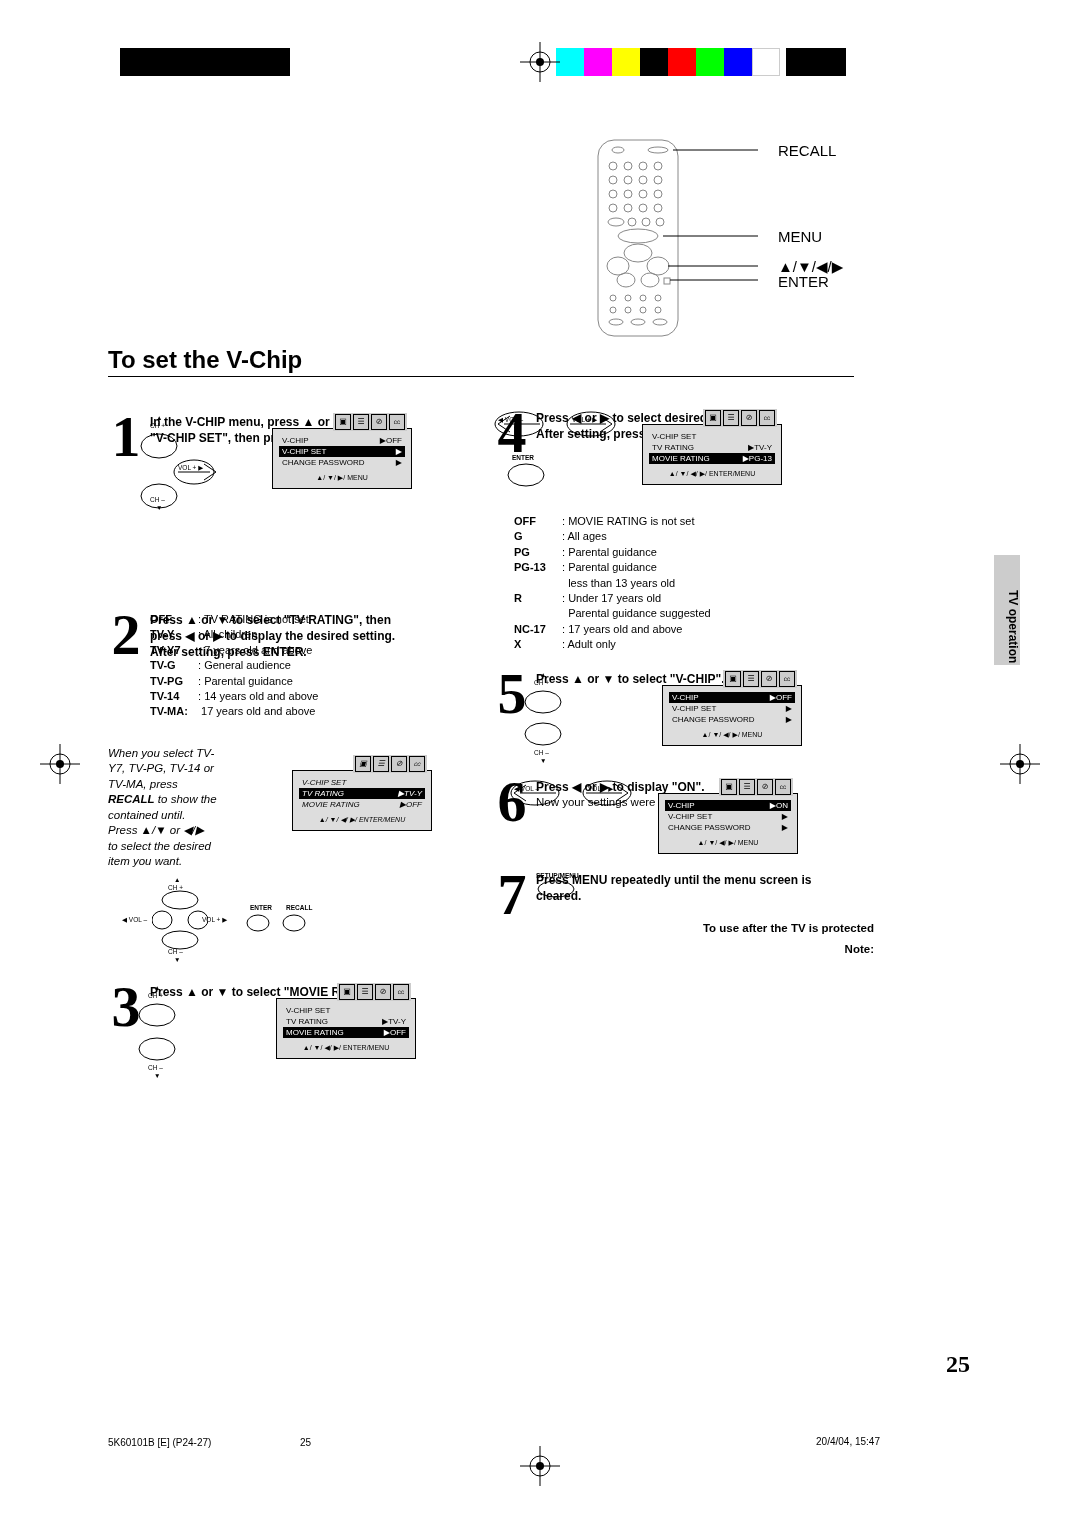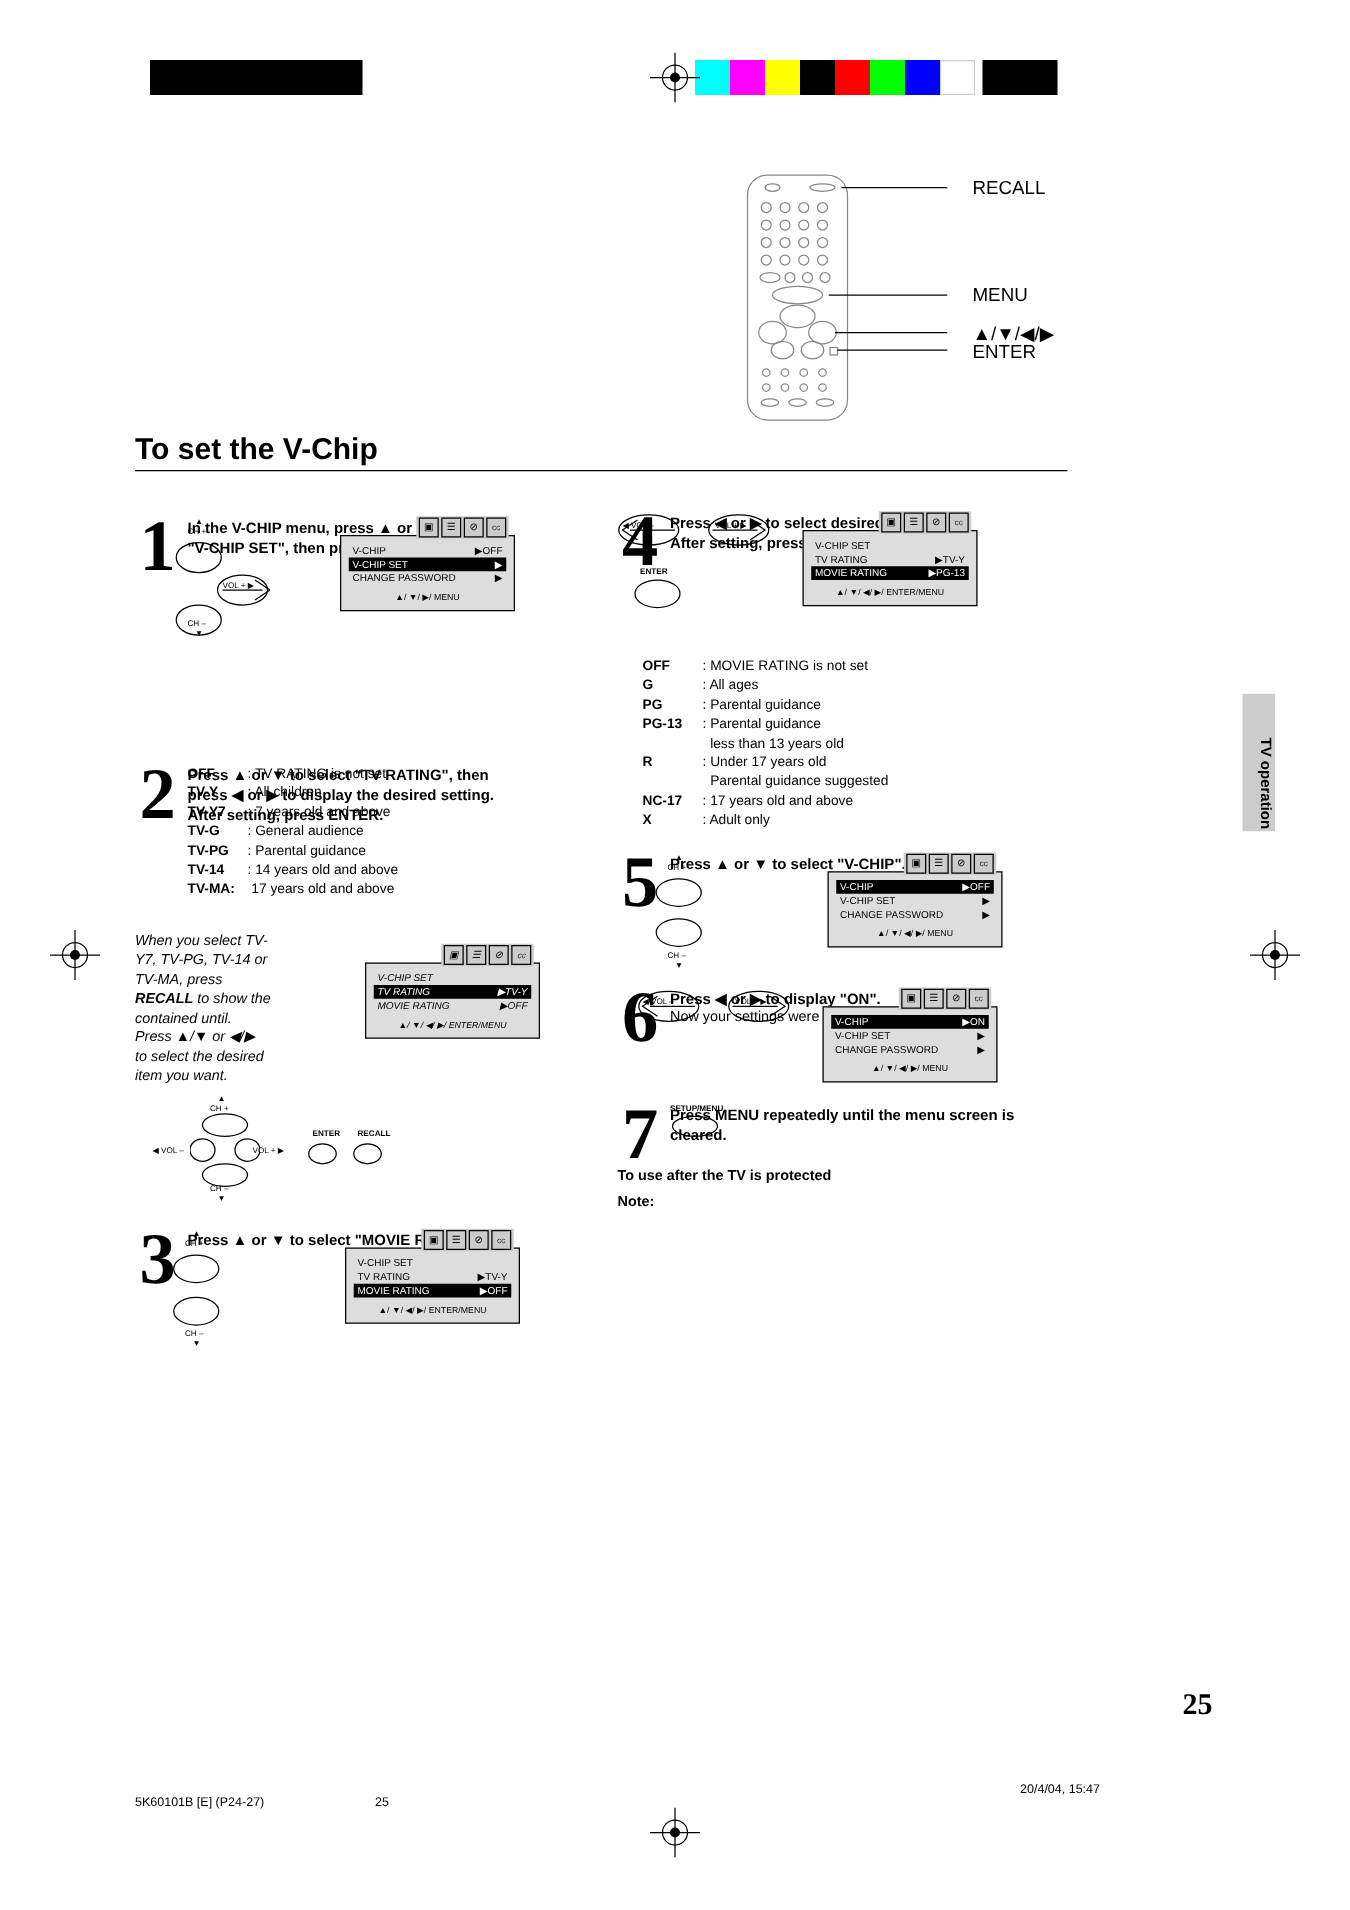--- a/index.html
+++ b/index.html
@@ -24,21 +24,21 @@
   .menu-box .icons span { display:inline-block; width:14px; height:14px; border:1px solid #000; font-size:8px; text-align:center; line-height:13px; }
   .menu-line { display:flex; justify-content:space-between; padding:1px 3px; }
   .menu-line.hi { background:#000; color:#fff; }
   .menu-footer { text-align:center; font-size:7px; margin-top:6px; }
   .lbl-tiny { font-size:6.5px; position:absolute; }
   .page-num { position:absolute; right:110px; bottom:150px; font-size:24px; font-weight:bold; font-family:"Times New Roman",serif; }
   .side-tab { position:absolute; right:60px; top:590px; writing-mode:vertical-rl; font-size:12px; font-weight:bold; }
   .sidebar-grey { position:absolute; right:60px; top:555px; width:26px; height:110px; background:#ccc; }
   .footer-left { position:absolute; left:108px; bottom:80px; font-size:10px; }
   .footer-mid  { position:absolute; left:300px; bottom:80px; font-size:10px; }
-  .footer-right{ position:absolute; right:200px; bottom:91px; font-size:10px; }
+  .footer-right{ position:absolute; right:200px; bottom:81px; font-size:10px; }
   .ratings-list { font-size:11px; line-height:1.4; }
   .ratings-list b { font-weight:bold; display:inline-block; width:48px; }
   .col-left { position:absolute; left:0; top:260px; width:362px; }
   .col-right { position:absolute; left:386px; top:260px; width:380px; }
   .sub-block { position:relative; margin-bottom:18px; }
   .flex-row { display:flex; gap:14px; align-items:flex-start; }
 </style>
 </head>
 <body>
 
@@ -377,21 +377,21 @@
                   <span>▶TV-Y</span>
                 </div>
               <div class="menu-line hi">
                   <span>MOVIE RATING</span>
                   <span>▶PG-13</span>
                 </div>
               <div class="menu-footer">▲/ ▼/ ◀/ ▶/ ENTER/MENU</div>
             </div>
           </div>
         </div>
-        <div class="ratings-list" style="margin-left:20px; margin-top:16px;">
+        <div class="ratings-list" style="margin-left:20px; margin-top:4px;">
           <div><b>OFF</b>: <span>MOVIE RATING is not set</span></div>
           <div><b>G</b>: <span>All ages</span></div>
           <div><b>PG</b>: <span>Parental guidance</span></div>
           <div><b>PG-13</b>: <span>Parental guidance</span></div>
           <div><b style="visibility:hidden;">X</b>&nbsp;&nbsp;<span>less than 13 years old</span></div>
           <div><b>R</b>: <span>Under 17 years old</span></div>
           <div><b style="visibility:hidden;">X</b>&nbsp;&nbsp;<span>Parental guidance suggested</span></div>
           <div><b>NC-17</b>: <span>17 years old and above</span></div>
           <div><b>X</b>: <span>Adult only</span></div>
         </div>
@@ -497,21 +497,21 @@
           </div>
         </div>
         <div style="margin-left:42px; margin-top:4px;">
           <div class="lbl-tiny" style="position:static; font-weight:bold;">SETUP/MENU</div>
           <svg width="40" height="20">
               <ellipse cx="20" cy="10" rx="18" ry="8" fill="none" stroke="#000"></ellipse>
             </svg>
         </div>
       </div>
 
-      <div class="sub-block body-text" style="margin-top:16px;">
+      <div class="sub-block body-text" style="margin-top:16px;text-align:right;">
         <div style="font-weight:bold;">To use after the TV is protected</div>
         <div style="font-weight:bold; margin-top:6px;">Note:</div>
       </div>
 
     </div>
 
   </div>
 
   <div class="page-num">25</div>
   <div class="footer-left">5K60101B [E] (P24-27)</div>

